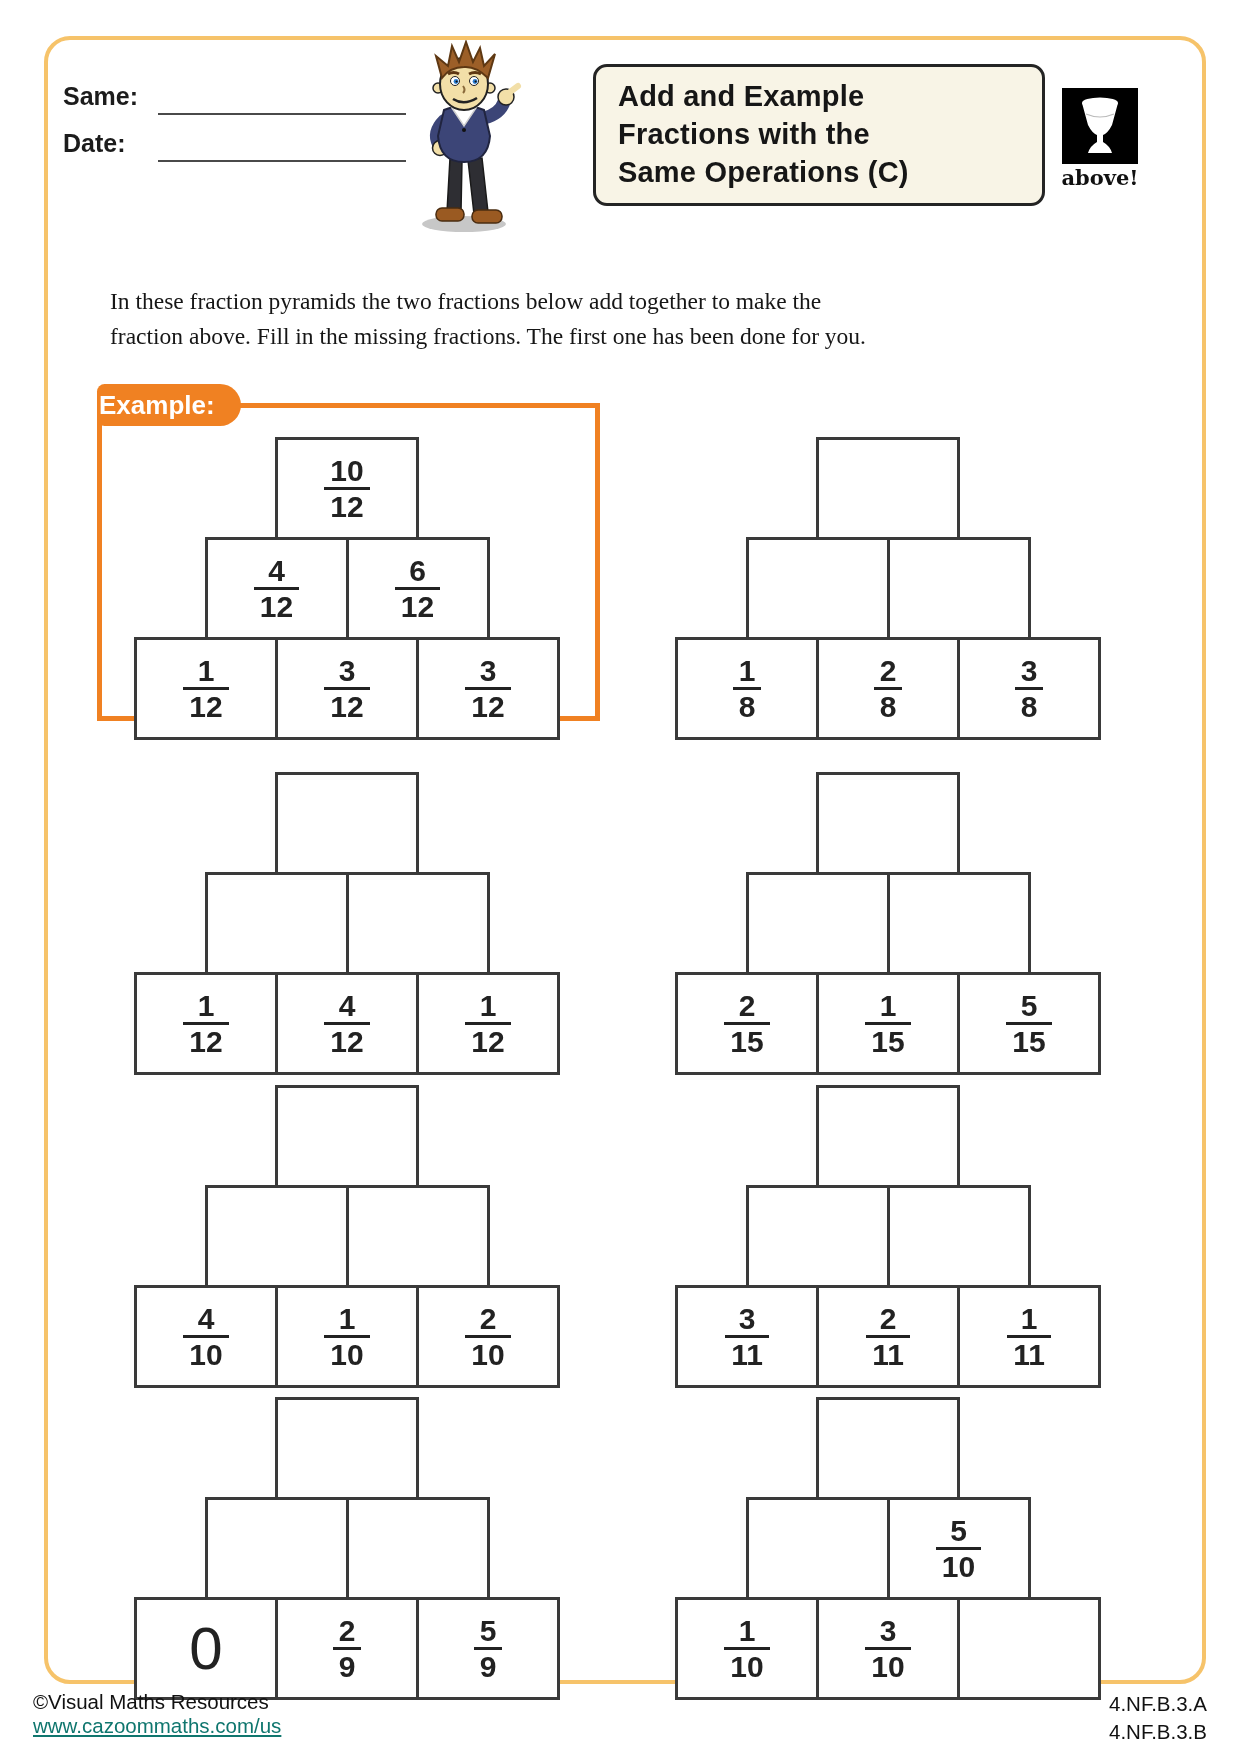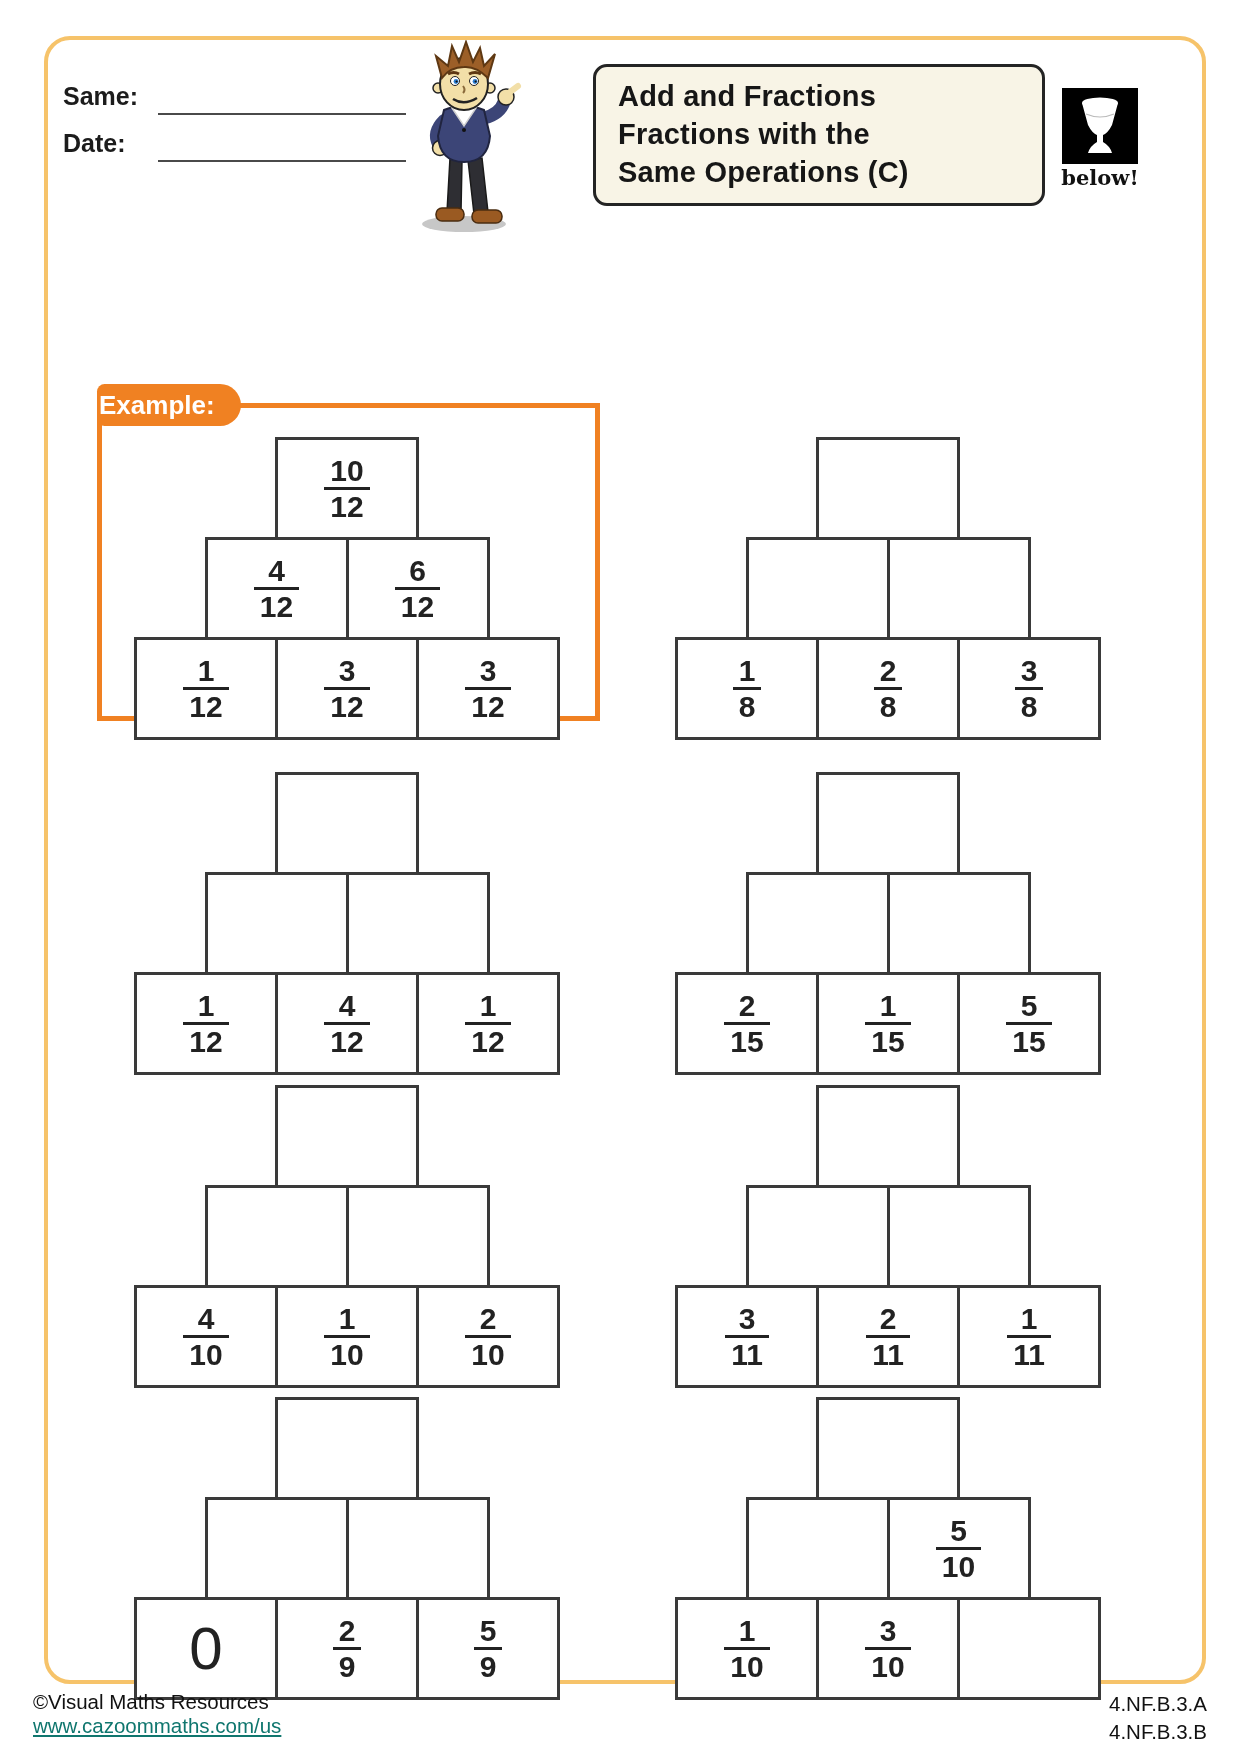--- a/index.html
+++ b/index.html
@@ -120,36 +120,40 @@
       <circle cx="58" cy="41.5" r="2.4" fill="#2b7fd4"></circle>
       <circle cx="77" cy="41.5" r="2.4" fill="#2b7fd4"></circle>
       <circle cx="58.6" cy="41.5" r="1.1" fill="#111"></circle>
       <circle cx="77.6" cy="41.5" r="1.1" fill="#111"></circle>
       <path d="M65 46 Q68 50 65 53" stroke="#8a6a3a" stroke-width="2" fill="none"></path>
       <path d="M55 59 Q66 66 79 58" stroke="#222" stroke-width="2.5" fill="none"></path>
     </svg>
   </div>
 
   <div class="title-box">
-    <div class="title-line">Add and Fractions</div>
+    <div class="title-line">Add and Example</div>
     <div class="title-line">Fractions with the</div>
     <div class="title-line">Same Operations (C)</div>
   </div>
 
   <div class="logo">
     <div class="logo-square">
       <svg width="76" height="76" viewBox="0 0 76 76">
         <ellipse cx="38" cy="15" rx="18" ry="5.5" fill="#fff"></ellipse>
         <path d="M20 15 Q38 23 56 15 L50 37 Q46 45 41 47 L41 54 Q48 58 50 65 L26 65 Q28 58 35 54 L35 47 Q30 45 26 37 Z" fill="#fff"></path>
         <path d="M24 26 Q38 32 52 26" stroke="#bbb" stroke-width="1.2" fill="none"></path>
       </svg>
     </div>
-    <div class="logo-text">below!</div>
-  </div>
-
+    <div class="logo-text">above!</div>
+  </div>
+
+  <div class="instructions">
+    <div>In these fraction pyramids the two fractions below add together to make the</div>
+    <div>fraction above. Fill in the missing fractions. The first one has been done for you.</div>
+  </div>
 
   <div class="example-box"></div>
   <div class="example-pill">Example:</div>
 
   <div id="pyramids">
       <div class="pyramid" style="left: 134px; top: 437px;">
         <div class="prow">
           <div class="cell">
             <span class="frac">
               <span class="num">10</span>

